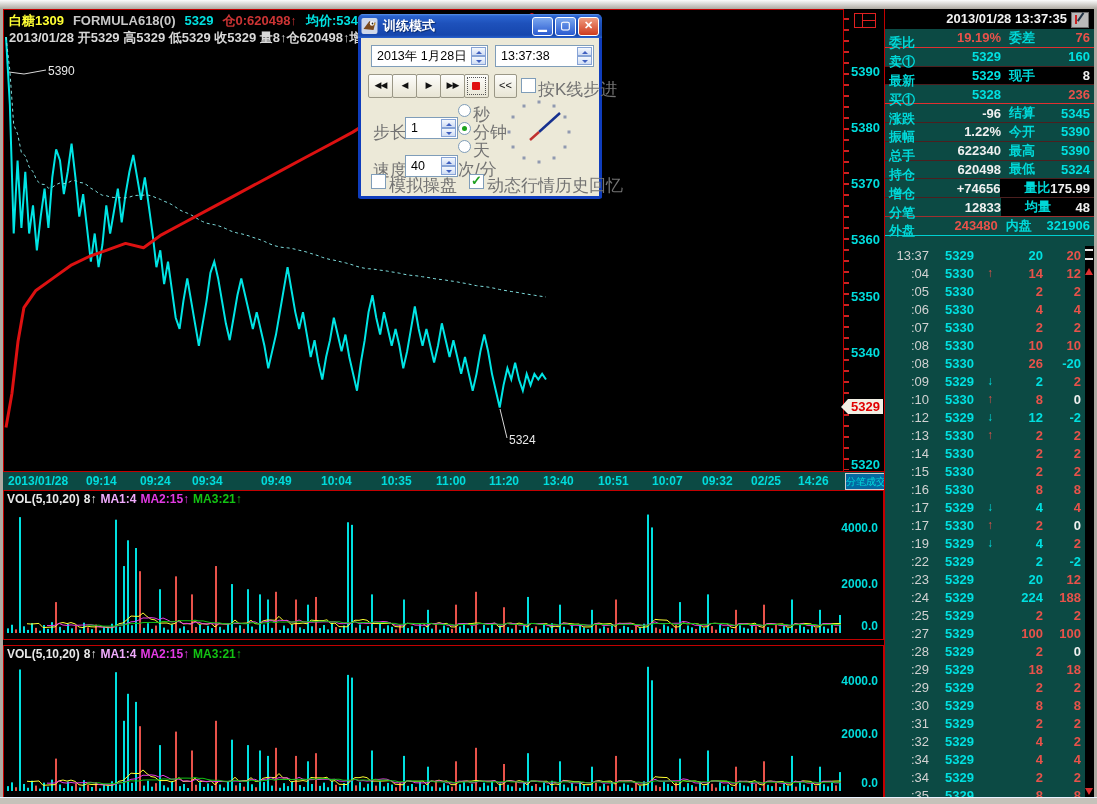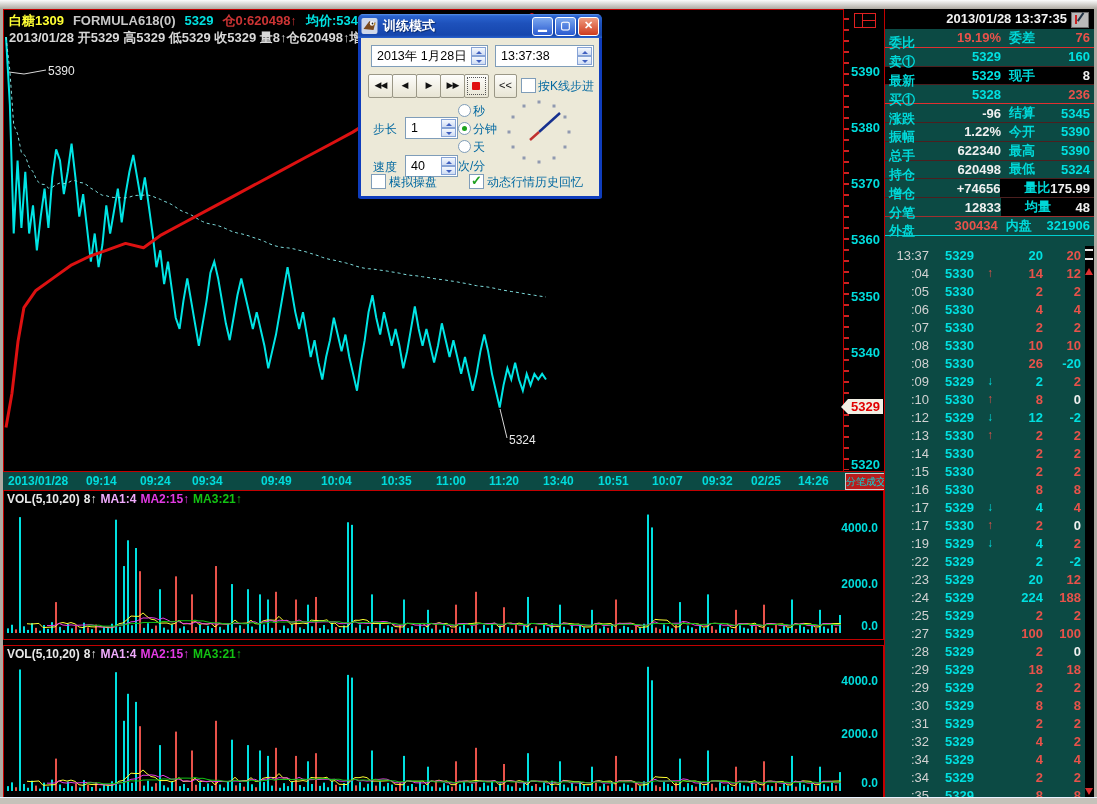--- a/index.html
+++ b/index.html
@@ -19,21 +19,21 @@
   .axis-label{position:absolute;left:2px;width:34px;text-align:right;color:#00dcdc;font-size:13px;font-weight:bold;}
   #price-tag{left:4px;width:35px;height:15px;background:#f2efe4;color:#e00000;font-size:13px;font-weight:bold;
     text-align:center;line-height:15px;}
   #price-tag:before{content:"";position:absolute;left:-7px;top:0;border-right:7px solid #f2efe4;
     border-top:8px solid transparent;border-bottom:7px solid transparent;}
   #period-icon{left:10px;top:4px;width:20px;height:13px;border:1px solid #e02020;}
   #period-icon i{position:absolute;left:7px;top:0;width:1px;height:13px;background:#e02020;}
   #period-icon b{position:absolute;left:8px;top:6px;width:12px;height:1px;background:#e02020;}
   #xaxis-band{left:3px;top:471px;width:881px;height:19px;background:#0c4a44;border-top:1px solid #c20000;border-bottom:1px solid #c20000;}
   .xlabel{position:absolute;top:2px;color:#00dcdc;font-size:12px;font-weight:bold;white-space:nowrap;}
-  #corner-tab{position:absolute;left:842px;top:1px;width:38px;height:15px;border:1px solid #cfcfcf;background:#b91c1c;
+  #corner-tab{position:absolute;left:842px;top:1px;width:38px;height:15px;border:1px solid #cfcfcf;background:#0369a1;
     color:#00dcdc;font-size:10px;line-height:15px;text-align:right;white-space:nowrap;overflow:hidden;}
   .vol-pane{left:3px;background:#000;border:1px solid #c20000;}
   #pane1{top:490px;width:879px;height:148px;}
   #pane2{top:645px;width:879px;height:152px;}
   .vol-header{position:absolute;left:3px;top:1px;font-size:12px;font-weight:bold;white-space:nowrap;}
   .vol-header span{margin-right:4px;}
   .vh-vol{color:#e8e8e8;} .vh-cur{color:#e8e8e8;} .vh-ma1{color:#f0abfc;} .vh-ma2{color:#e23ae2;} .vh-ma3{color:#13c213;}
   .vol-axis-label{position:absolute;right:5px;width:46px;text-align:right;color:#00dcdc;font-size:12px;font-weight:bold;}
   
   #hdr1{left:5px;top:2px;font-size:13px;font-weight:bold;white-space:nowrap;z-index:3;}
@@ -90,21 +90,21 @@
   .spin .up:after{top:3px;border-left:3px solid transparent;border-right:3px solid transparent;border-bottom:3px solid #4060c0;}
   .spin .dn:after{top:3px;border-left:3px solid transparent;border-right:3px solid transparent;border-top:3px solid #4060c0;}
   .pbtn{position:absolute;top:60px;width:23px;height:22px;background:linear-gradient(#fdfdfb,#e8e5d4);
     border:1px solid #9a9786;border-radius:2px;text-align:center;line-height:20px;font-size:9px;color:#111;letter-spacing:-1px;}
   #btn-record{padding:0;}
   #btn-record:after{content:"";position:absolute;left:7px;top:7px;width:8px;height:8px;background:#e01010;border-radius:1px;}
   #btn-record{outline:1px dotted #555;outline-offset:-4px;}
   #btn-collapse{left:133px;width:21px;font-size:11px;letter-spacing:0;}
   .chk{position:absolute;width:13px;height:13px;background:#fff;border:1px solid #7f9db9;}
   .chk.checked:after{content:"✓";position:absolute;left:1px;top:-2px;color:#21a121;font-size:13px;font-weight:bold;}
-  .dlg-label{position:absolute;font-size:12px;color:#0369a1;white-space:nowrap;}
+  .dlg-label{position:absolute;font-size:17px;color:#737373;white-space:nowrap;}
   .radio{position:absolute;width:11px;height:11px;border:1px solid #7f9db9;border-radius:50%;background:#fff;}
   .radio.sel:after{content:"";position:absolute;left:3px;top:3px;width:5px;height:5px;border-radius:50%;background:#1ca31c;}
   svg{display:block;}
 </style>
 </head>
 <body>
 
 <div id="app">
   <div class="abs" id="top-strip"></div>
 
@@ -673,21 +673,21 @@
           <span class="v2 cw rblack">175.99</span>
         </div>
         <div class="irow sep-dim">
           <span class="l1 ">分笔</span>
           <span class="v1 cw">12833</span>
           <span class="l2 rblack">均量</span>
           <span class="v2 cw rblack">48</span>
         </div>
         <div class="irow sep-cyan">
           <span class="l1 ">外盘</span>
-          <span class="v1 cr">300434</span>
+          <span class="v1 cr">243480</span>
           <span class="l2">内盘</span>
           <span class="v2 cc">321906</span>
         </div>
       </div>
     <div id="tick-rows">
         <div class="trow">
           <span class="tt">13:37</span>
           <span class="tp">5329</span>
           <span class="ta cc"></span>
           <span class="tv cc">20</span>

